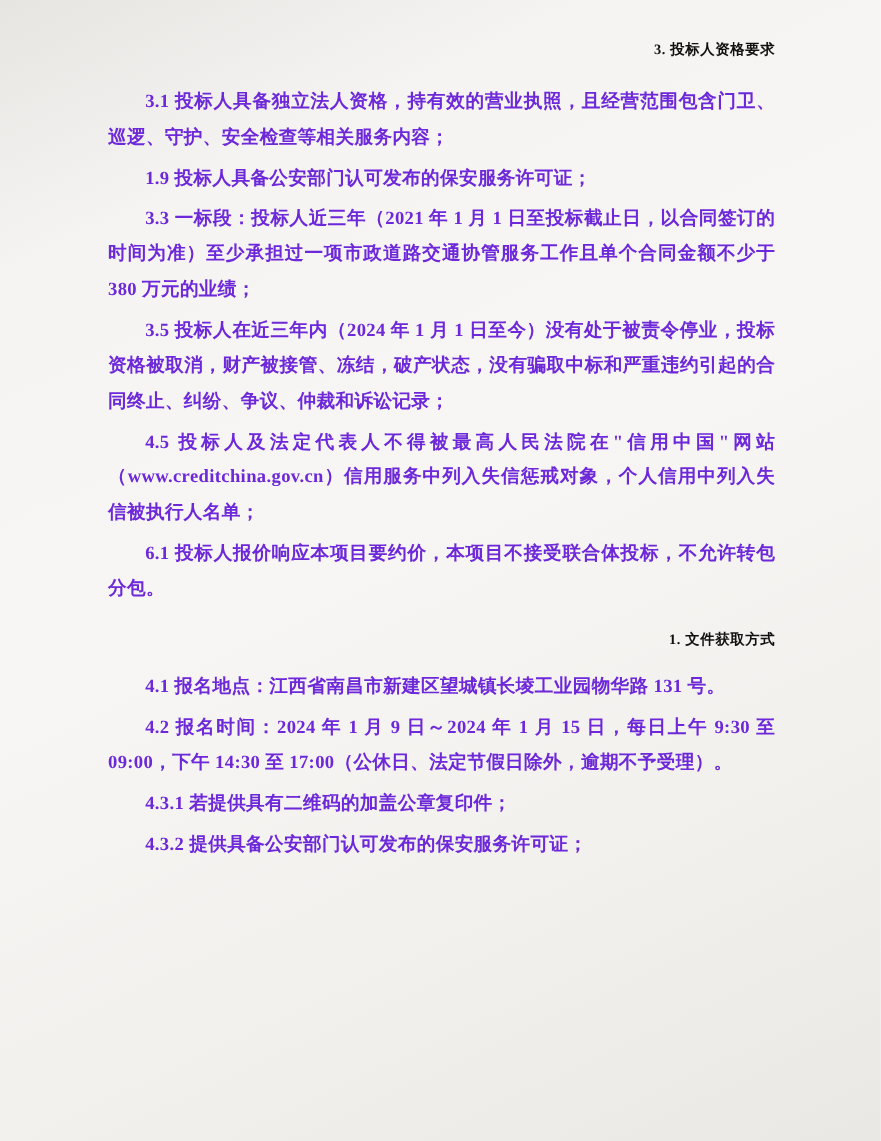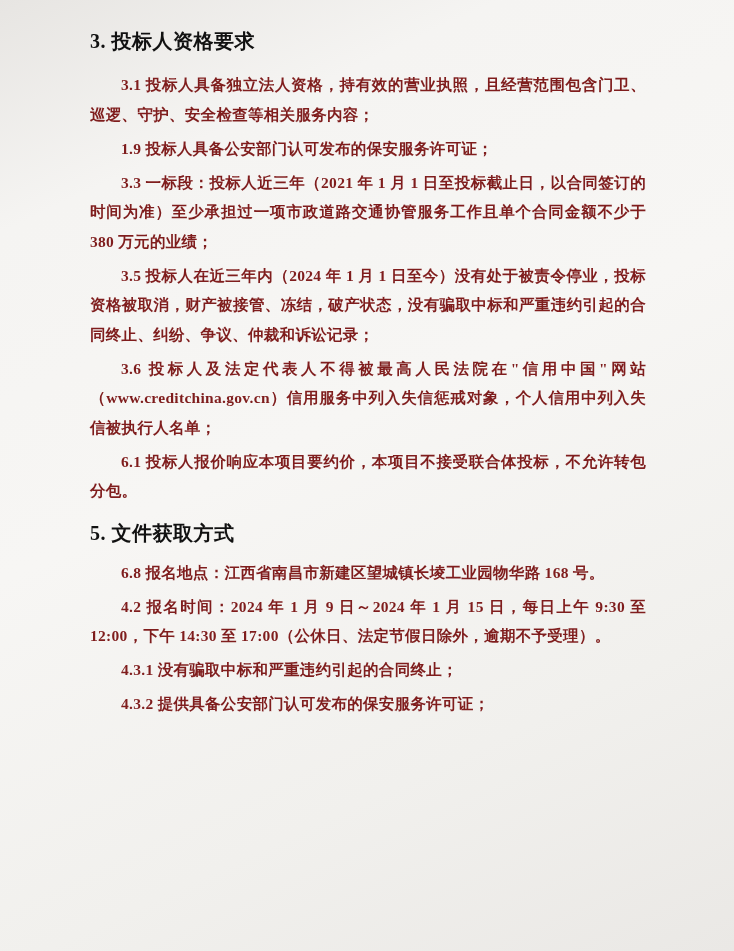--- a/index.html
+++ b/index.html
@@ -14,64 +14,65 @@
     font-family: "Liberation Serif", "DejaVu Serif", serif;
     color: #161616;
   }
   .page {
     box-sizing: border-box;
     width: 734px;
     height: 951px;
     padding: 26px 88px 0 90px;
   }
   .section-heading {
-    font-size: 20px;
+    font-size: 12px;
     font-weight: 700;
     letter-spacing: 0.5px;
     margin: 0 0 14px 0;
     line-height: 30px;
     color: #111;
+    text-align: right;
   }
   .section-heading.second {
     margin-top: 12px;
     margin-bottom: 10px;
   }
   .clause {
     font-size: 15.5px;
     font-weight: 700;
     line-height: 29.5px;
     text-align: justify;
     text-indent: 2em;
     letter-spacing: 0.3px;
     margin: 0 0 4.5px 0;
-    color: #7f1d1d;
+    color: #6d28d9;
   }
   .section-block {
     margin: 0;
   }
 </style>
 </head>
 <body>
 
 <div class="page">
 
   <div class="section-block">
     <h2 class="section-heading">3. 投标人资格要求</h2>
 
     <p class="clause">3.1 投标人具备独立法人资格，持有效的营业执照，且经营范围包含门卫、巡逻、守护、安全检查等相关服务内容；</p>
     <p class="clause">1.9 投标人具备公安部门认可发布的保安服务许可证；</p>
     <p class="clause">3.3 一标段：投标人近三年（2021 年 1 月 1 日至投标截止日，以合同签订的时间为准）至少承担过一项市政道路交通协管服务工作且单个合同金额不少于 380 万元的业绩；</p>
     <p class="clause">3.5 投标人在近三年内（2024 年 1 月 1 日至今）没有处于被责令停业，投标资格被取消，财产被接管、冻结，破产状态，没有骗取中标和严重违约引起的合同终止、纠纷、争议、仲裁和诉讼记录；</p>
-    <p class="clause">3.6 投标人及法定代表人不得被最高人民法院在"信用中国"网站（www.creditchina.gov.cn）信用服务中列入失信惩戒对象，个人信用中列入失信被执行人名单；</p>
+    <p class="clause">4.5 投标人及法定代表人不得被最高人民法院在"信用中国"网站（www.creditchina.gov.cn）信用服务中列入失信惩戒对象，个人信用中列入失信被执行人名单；</p>
     <p class="clause">6.1 投标人报价响应本项目要约价，本项目不接受联合体投标，不允许转包分包。</p>
   </div>
 
   <div class="section-block">
-    <h2 class="section-heading second">5. 文件获取方式</h2>
+    <h2 class="section-heading second">1. 文件获取方式</h2>
 
-    <p class="clause">6.8 报名地点：江西省南昌市新建区望城镇长堎工业园物华路 168 号。</p>
-    <p class="clause">4.2 报名时间：2024 年 1 月 9 日～2024 年 1 月 15 日，每日上午 9:30 至 12:00，下午 14:30 至 17:00（公休日、法定节假日除外，逾期不予受理）。</p>
-    <p class="clause">4.3.1 没有骗取中标和严重违约引起的合同终止；</p>
+    <p class="clause">4.1 报名地点：江西省南昌市新建区望城镇长堎工业园物华路 131 号。</p>
+    <p class="clause">4.2 报名时间：2024 年 1 月 9 日～2024 年 1 月 15 日，每日上午 9:30 至 09:00，下午 14:30 至 17:00（公休日、法定节假日除外，逾期不予受理）。</p>
+    <p class="clause">4.3.1 若提供具有二维码的加盖公章复印件；</p>
     <p class="clause">4.3.2 提供具备公安部门认可发布的保安服务许可证；</p>
 
   </div>
 
 </div>
 
 </body></html>

